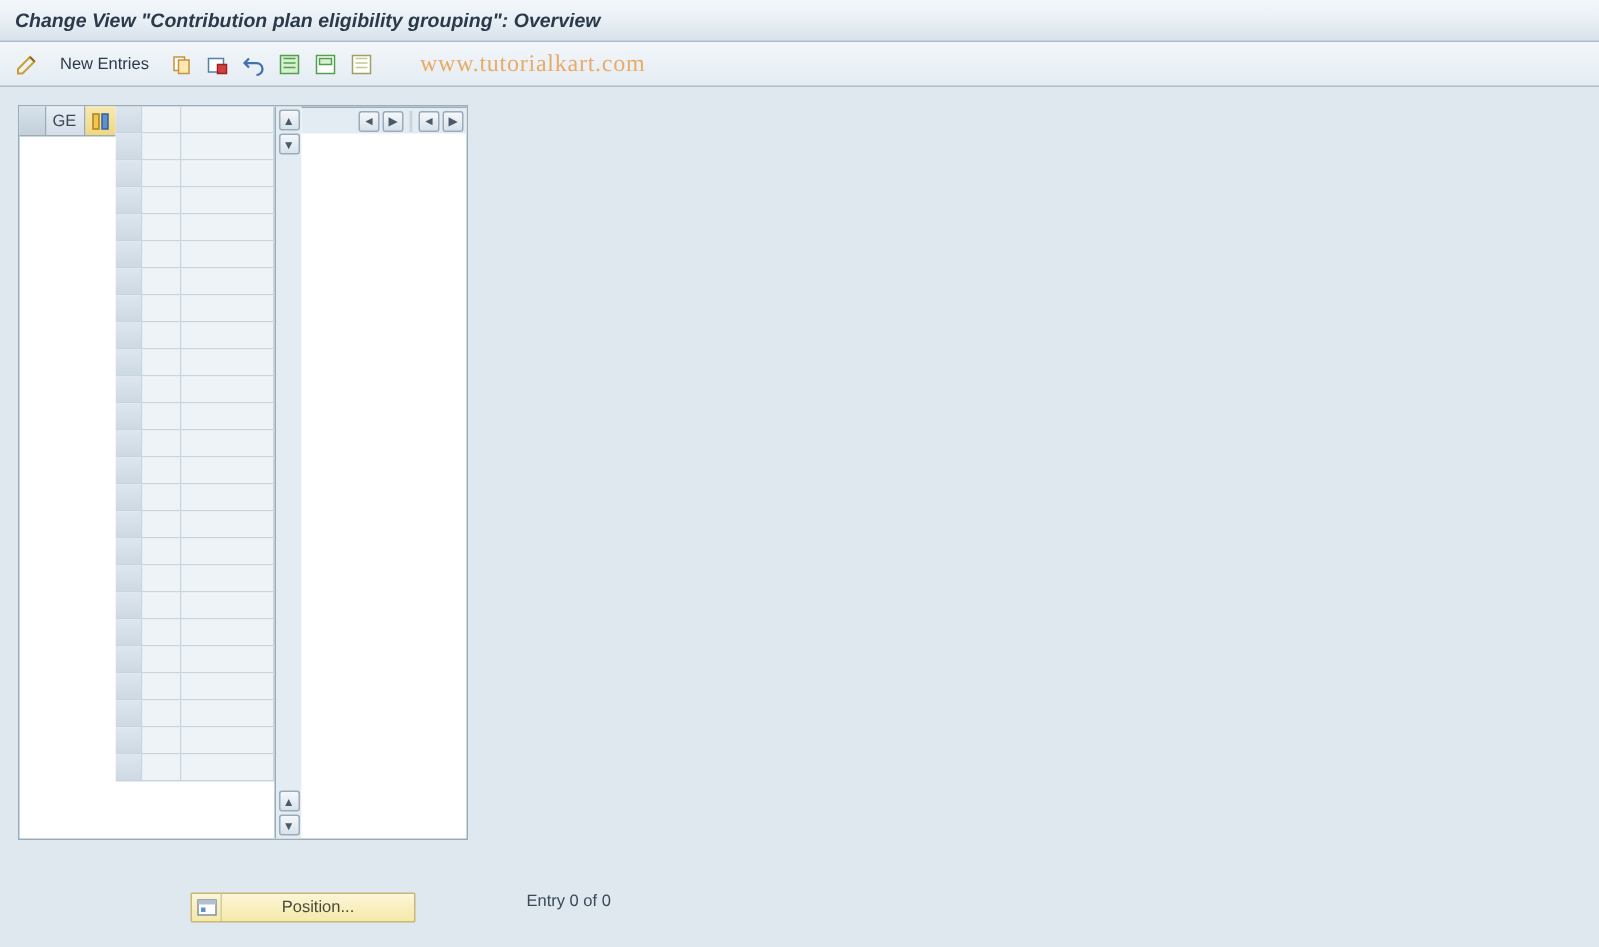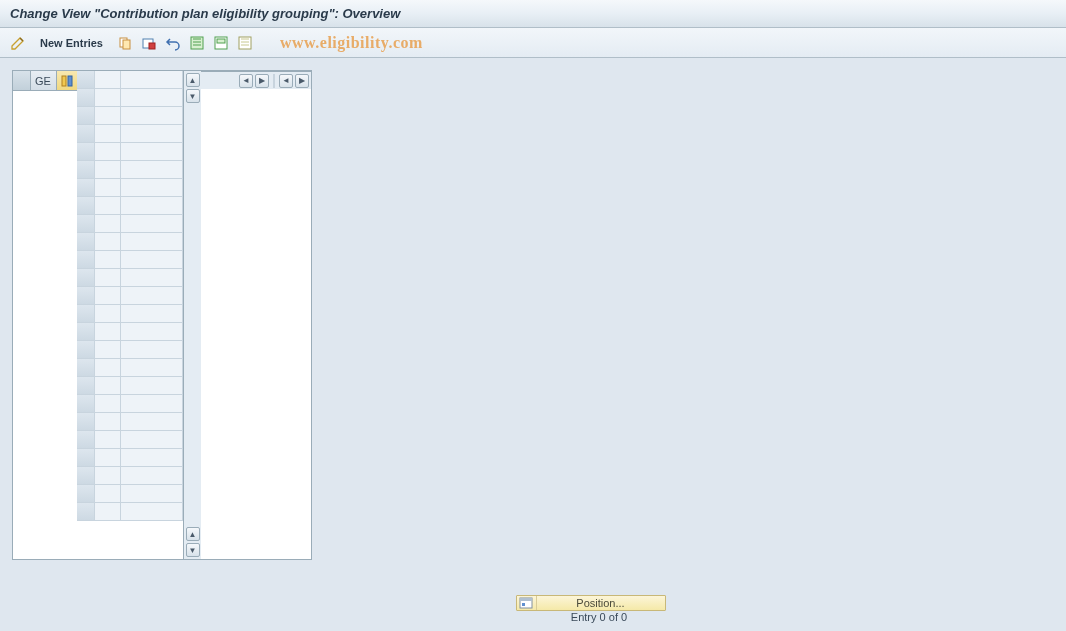--- a/index.html
+++ b/index.html
@@ -28,21 +28,20 @@
     }
     .toolbar {
       background: linear-gradient(to bottom, #f2f6fa 0%, #e4ecf3 100%);
       height: 30px;
       border-bottom: 1px solid #b0bec8;
       display: flex;
       align-items: center;
       padding: 12px 8px;
       gap: 4px;
       position: relative;
-      font-weight: bold;
     }
     .toolbar-icon {
       width: 20px;
       height: 20px;
       display: flex;
       align-items: center;
       justify-content: center;
       cursor: pointer;
       border-radius: 2px;
     }
@@ -180,23 +179,21 @@
       border: 1px solid #c8d4de;
       margin: 0 2px;
     }
     .footer {
       position: absolute;
       bottom: 10px;
       left: 0;
       width: 100%;
       height: 26px;
       display: flex;
-      align-items: center;
       padding: 0 12px;
-      flex-direction: column;
     }
     .position-btn {
       margin-left: 115px;
       width: 150px;
       height: 20px;
       background: linear-gradient(to bottom, #fcf5d8 0%, #f5e9a8 100%);
       border: 1px solid #c8b878;
       display: flex;
       align-items: center;
       cursor: pointer;
@@ -210,21 +207,21 @@
       justify-content: center;
       border-right: 1px solid #d8cc98;
     }
     .position-btn-label {
       flex: 1;
       text-align: center;
       color: #4a4a3a;
       font-size: 11px;
     }
     .entry-status {
-      margin-left: 114px;
+      margin-left: 56px;
       color: #3a4a5a;
       font-size: 11px;
       padding-left: 18px;
     }
     svg { display: block; }
   </style>
 </head>
 <body>
 
 <div class="title-bar">
@@ -267,21 +264,21 @@
         <rect x="2" y="2" width="12" height="12" fill="#fff" stroke="#50a050"></rect>
         <rect x="4" y="4" width="8" height="4" fill="#d8f0d0" stroke="#50a050"></rect>
       </svg>
   </div>
   <div class="toolbar-icon" title="Deselect All">
     <svg width="16" height="16" viewBox="0 0 16 16">
         <rect x="2" y="2" width="12" height="12" fill="#fff" stroke="#a0a060"></rect>
         <path d="M4 4 h8 M4 7 h8 M4 10 h8" stroke="#c8c890"></path>
       </svg>
   </div>
-  <div class="watermark">www.eligibility.com</div>
+  <div class="watermark">www.tutorialkart.com</div>
 </div>
 
 <div class="content">
   <div class="grid-container">
     <div class="grid-header">
       <div class="grid-header-cell sel"></div>
       <div class="grid-header-cell ge">GE</div>
       <div class="grid-header-cell cfg">
         <svg width="12" height="12" viewBox="0 0 12 12">
             <rect x="1" y="1" width="4" height="10" fill="#f0c850" stroke="#b08020"></rect>

